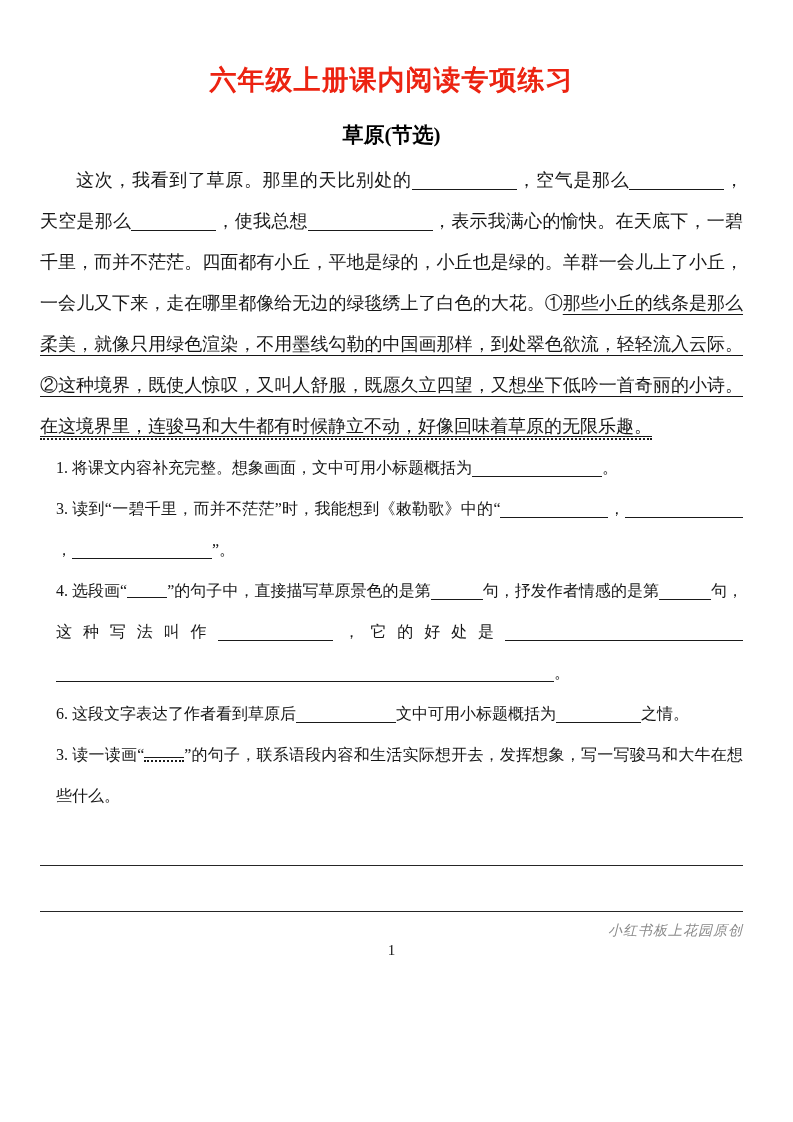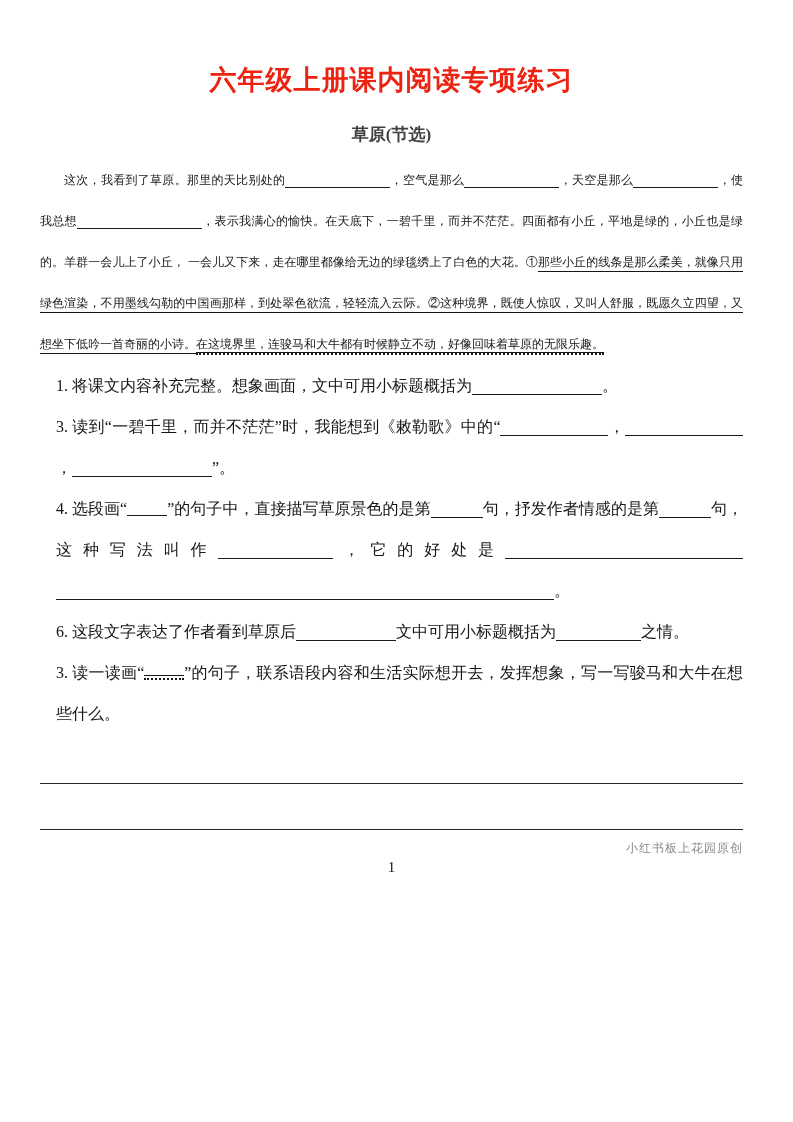--- a/index.html
+++ b/index.html
@@ -17,27 +17,27 @@
     margin:0;
     text-align:center;
     font-size:27px;
     line-height:32px;
     font-weight:bold;
     letter-spacing:1px;
   }
   .passage-title{
     margin:26px 0 12px 0;
     text-align:center;
-    font-size:17px;
+    font-size:21px;
     line-height:26px;
     font-weight:bold;
-    color:#404040;
+    color:#000000;
   }
   .passage{
-    font-size:12px;
+    font-size:18px;
     line-height:41px;
     text-align:justify;
     text-indent:2em;
   }
   .question{
     font-size:16px;
     line-height:41px;
     text-align:justify;
     margin-left:16px;
   }
@@ -76,24 +76,25 @@
     position:absolute;left:0;right:0;bottom:2px;
     border-bottom:1.2px solid #1a1a1a;
   }
   .answer-area{ margin-top:4px; }
   .answer-line{
     height:45px;
     border-bottom:1.8px solid #262626;
   }
   .watermark{
     text-align:right;
-    font-size:12px;
+    font-size:14px;
     color:#8a8a8a;
     letter-spacing:1px;
     margin-top:10px;
+    font-style:italic;
   }
   .page-number{
     text-align:center;
     font-size:15px;
     color:#161616;
     margin-top:2px;
   }
 </style>
 </head>
 <body>

